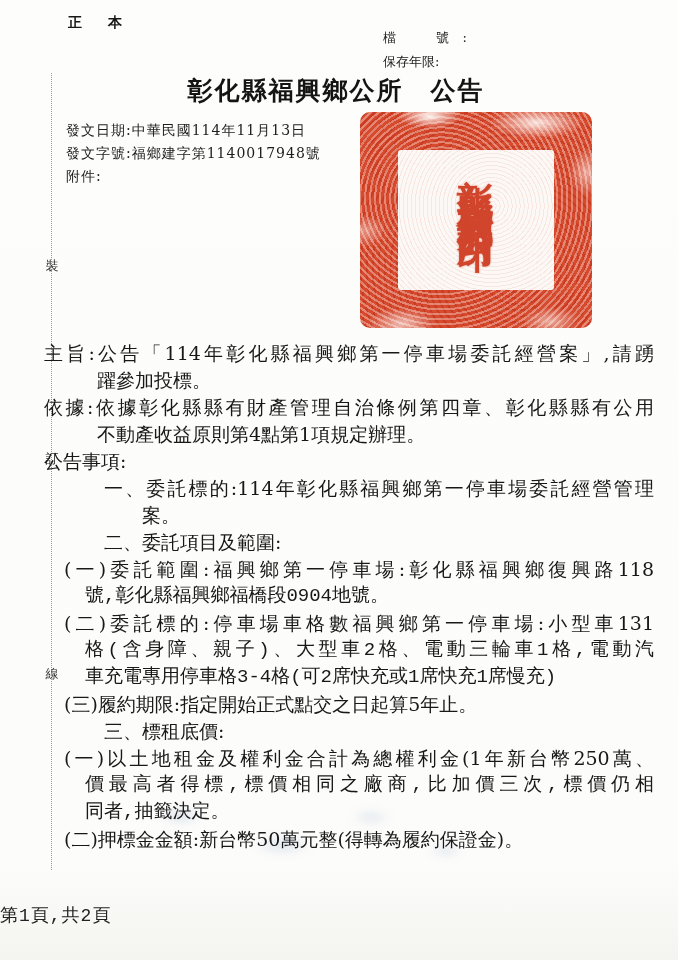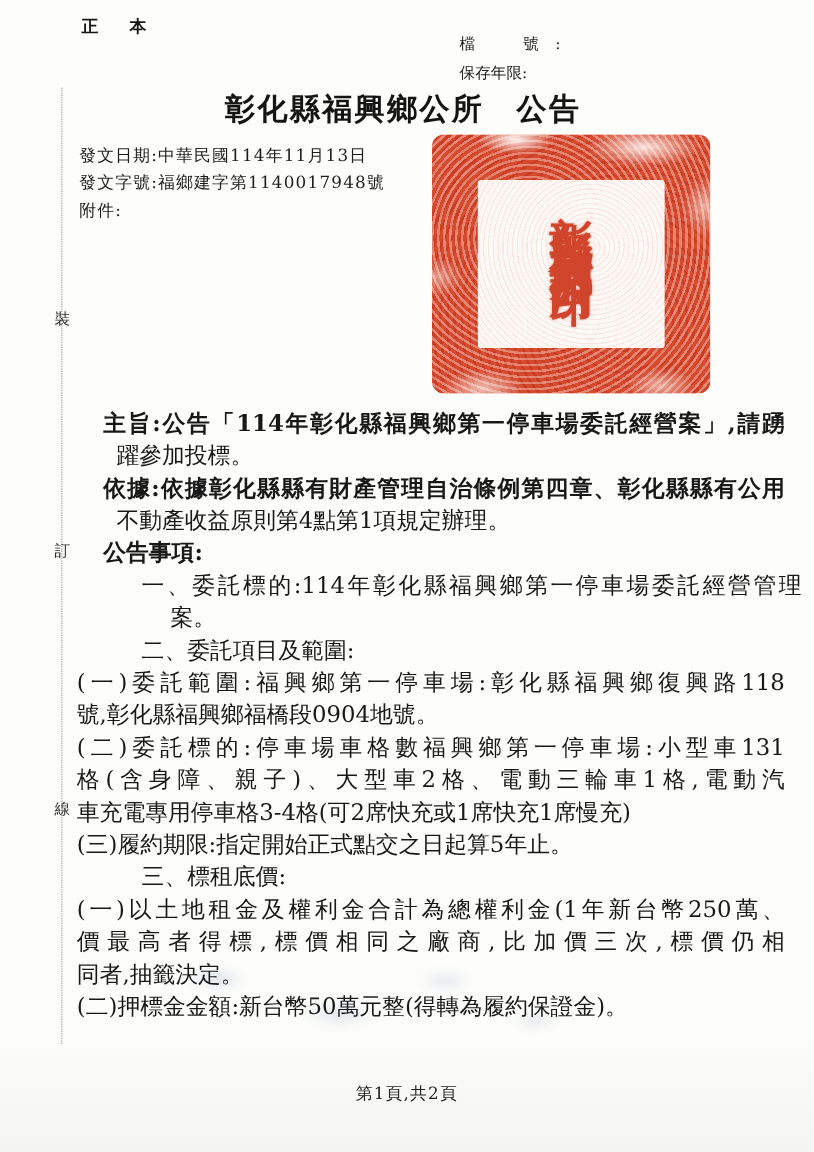--- a/index.html
+++ b/index.html
@@ -77,40 +77,40 @@
   .rail-char.c1{top:377px;}
   .rail-char.c2{top:592px;}
   
   .body-text{position:absolute;left:0;top:340px;width:678px;}
   .line{
     font-size:19px;line-height:27px;height:27px;
     white-space:nowrap;color:#181818;
     width:654px;box-sizing:border-box;
   }
   .line.fill{white-space:normal;text-align:justify;text-align-last:justify;}
-  .ind-l0 {padding-left:86px;font-weight:bold;}
+  .ind-l0 {padding-left:44px;}
   .ind-l0c{padding-left:97px;}
-  .ind-l1 {padding-left:104px;margin-left:14px;}
+  .ind-l1 {padding-left:104px;}
   .ind-l1c{padding-left:142px;}
   .ind-l2 {padding-left:64px;}
-  .ind-l2c{padding-left:64px;}
+  .ind-l2c{padding-left:85px;font-family:Liberation Mono, monospace;}
   
   .ghost{
     position:absolute;left:140px;top:788px;width:340px;height:92px;
     filter:blur(4px);opacity:.5;pointer-events:none;
     background:
       radial-gradient(ellipse 34px 13px at 12% 30%, rgba(118,148,188,.55), transparent 70%),
       radial-gradient(ellipse 44px 15px at 42% 62%, rgba(118,148,188,.48), transparent 70%),
       radial-gradient(ellipse 30px 12px at 68% 32%, rgba(118,148,188,.42), transparent 70%),
       radial-gradient(ellipse 26px 11px at 90% 68%, rgba(118,148,188,.42), transparent 70%);
   }
   
   .footer{
     position:absolute;left:0;right:0;top:903px;
-    text-align:center;font-size:14px;color:#222;letter-spacing:1px;
+    text-align:left;font-size:18px;color:#222;letter-spacing:1px;font-family:Liberation Mono, monospace;
   }
 </style>
 </head>
 <body>
 
 <div class="page">
 
   <div class="copy-label">正　本</div>
 
   <div class="file-block">

